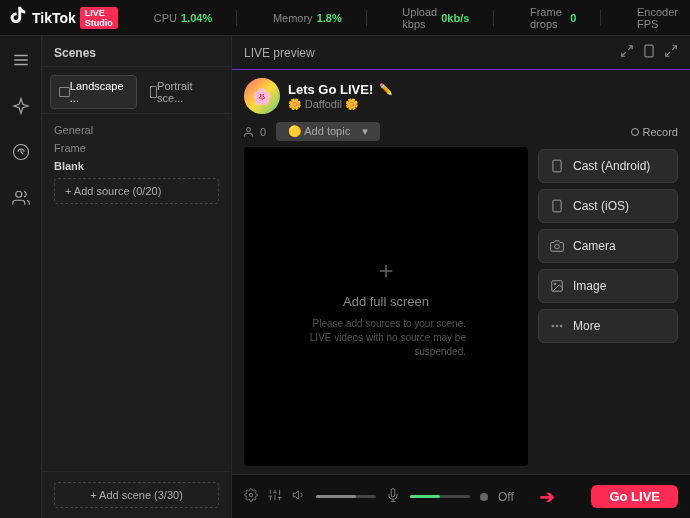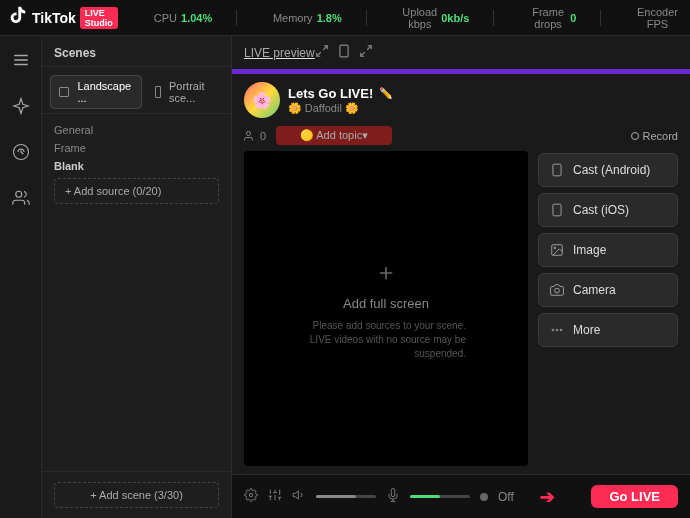--- a/index.html
+++ b/index.html
@@ -44,21 +44,20 @@
       font-size: 9px;
       font-weight: 600;
       padding: 1px 5px;
       border-radius: 3px;
     }
     .stat-group {
       display: flex;
       align-items: center;
       gap: 4px;
       margin-left: 12px;
-      text-align: center;
     }
     .stat-label {
       color: #888;
       font-size: 11px;
     }
     .stat-value {
       color: #4cdd7a;
       font-size: 11px;
       font-weight: 600;
     }
@@ -118,21 +117,21 @@
     }
     .scene-tabs {
       display: flex;
       gap: 4px;
       padding: 8px 8px 4px;
       border-bottom: 1px solid #2a2a2a;
     }
     .scene-tab {
       display: flex;
       align-items: center;
-      gap: 8px;
+      gap: 0;
       padding: 4px 8px;
       border-radius: 4px;
       cursor: pointer;
       font-size: 11px;
       color: #aaa;
       border: 1px solid transparent;
     }
     .scene-tab.active {
       background: #2a2a2a;
       border-color: #444;
@@ -199,23 +198,23 @@
     
     .live-preview {
       flex: 1;
       background: #1a1a1a;
       display: flex;
       flex-direction: column;
     }
     .preview-header {
       display: flex;
       align-items: center;
+      justify-content: space-between;
       padding: 8px 12px;
-      border-bottom: 5px solid #6d28d9;
-      text-decoration: underline;
+      border-bottom: 1px solid #6d28d9;
     }
     .preview-title {
       font-size: 12px;
       color: #aaa;
     }
     .preview-icons {
       display: flex;
       gap: 8px;
     }
     .preview-icon {
@@ -271,25 +270,25 @@
     .viewers-count {
       display: flex;
       align-items: center;
       gap: 4px;
       color: #888;
       font-size: 11px;
     }
     .add-topic-btn {
       display: flex;
       align-items: center;
-      gap: 0;
-      background: #7f1d1d;
+      gap: 12px;
+      background: #404040;
       border: none;
       border-radius: 4px;
-      padding: 3px 24px;
+      padding: 3px 12px;
       color: #aaa;
       font-size: 11px;
       cursor: pointer;
     }
     .record-btn {
       margin-left: auto;
       display: flex;
       align-items: center;
       gap: 4px;
       color: #aaa;
@@ -617,36 +616,36 @@
               <rect x="5" y="2" width="14" height="20" rx="2"></rect>
               <line x1="12" y1="18" x2="12.01" y2="18"></line>
             </svg>
           </span>
           <span>Cast (iOS)</span>
         </button>
 
         <button class="source-btn">
           <span class="source-btn-icon">
             <svg width="14" height="14" viewBox="0 0 24 24" fill="none" stroke="currentColor" stroke-width="1.5">
+              <path d="M23 19a2 2 0 0 1-2 2H3a2 2 0 0 1-2-2V8a2 2 0 0 1 2-2h4l2-3h6l2 3h4a2 2 0 0 1 2 2z"></path>
+              <circle cx="12" cy="13" r="4"></circle>
+            </svg>
+          </span>
+          <span>Camera</span>
+        </button>
+
+        <button class="source-btn">
+          <span class="source-btn-icon">
+            <svg width="14" height="14" viewBox="0 0 24 24" fill="none" stroke="currentColor" stroke-width="1.5">
               <rect x="3" y="3" width="18" height="18" rx="2"></rect>
               <circle cx="8.5" cy="8.5" r="1.5"></circle>
               <polyline points="21,15 16,10 5,21"></polyline>
             </svg>
           </span>
           <span>Image</span>
-        </button>
-
-        <button class="source-btn">
-          <span class="source-btn-icon">
-            <svg width="14" height="14" viewBox="0 0 24 24" fill="none" stroke="currentColor" stroke-width="1.5">
-              <path d="M23 19a2 2 0 0 1-2 2H3a2 2 0 0 1-2-2V8a2 2 0 0 1 2-2h4l2-3h6l2 3h4a2 2 0 0 1 2 2z"></path>
-              <circle cx="12" cy="13" r="4"></circle>
-            </svg>
-          </span>
-          <span>Camera</span>
         </button>
 
         <button class="source-btn">
           <span class="source-btn-icon">
             <svg width="14" height="14" viewBox="0 0 24 24" fill="none" stroke="currentColor" stroke-width="1.5">
               <circle cx="5" cy="12" r="1.5"></circle>
               <circle cx="12" cy="12" r="1.5"></circle>
               <circle cx="19" cy="12" r="1.5"></circle>
             </svg>
           </span>

